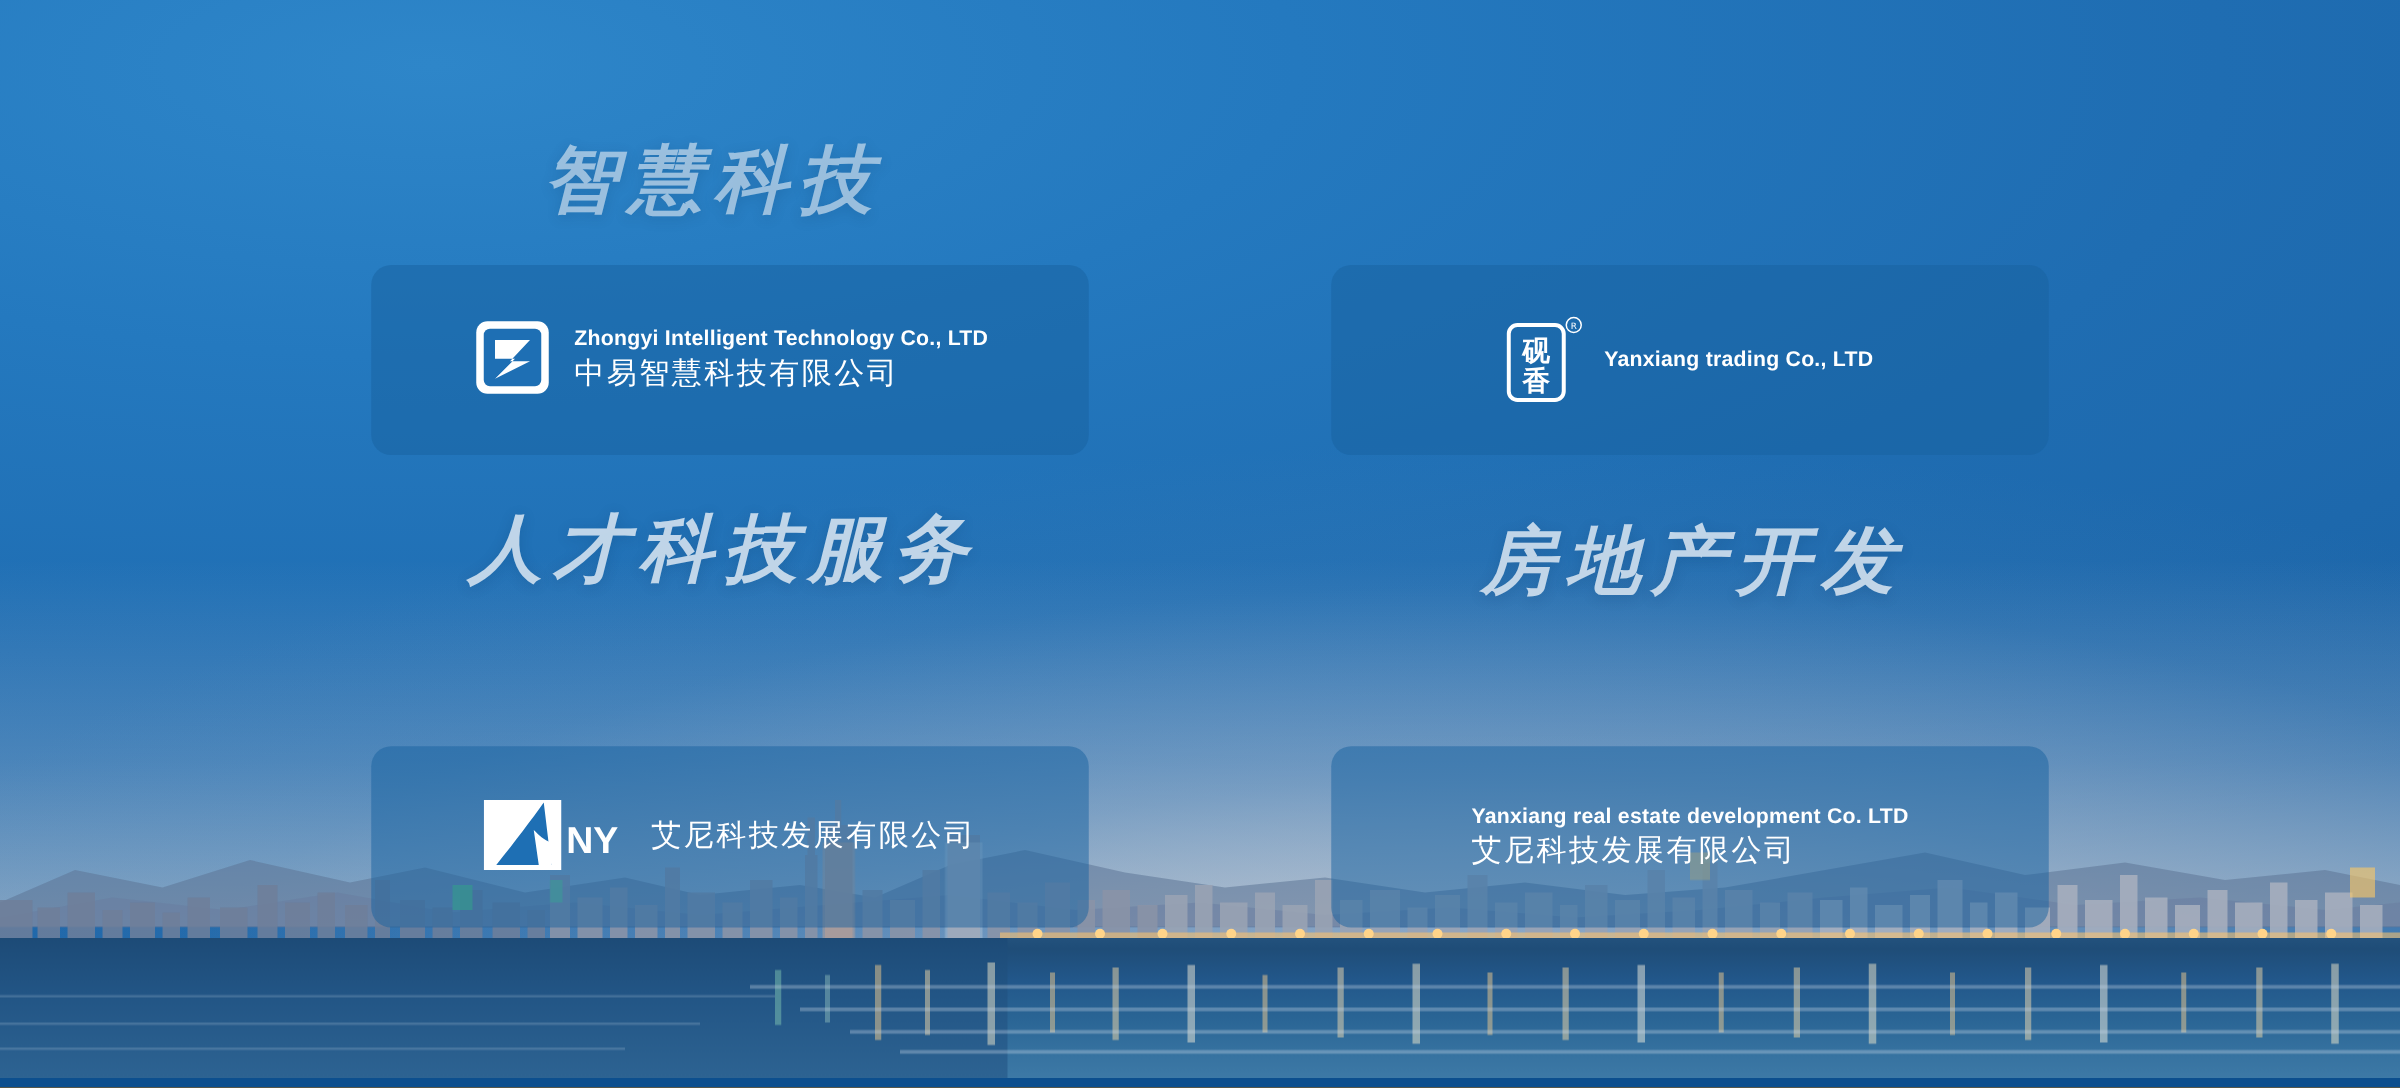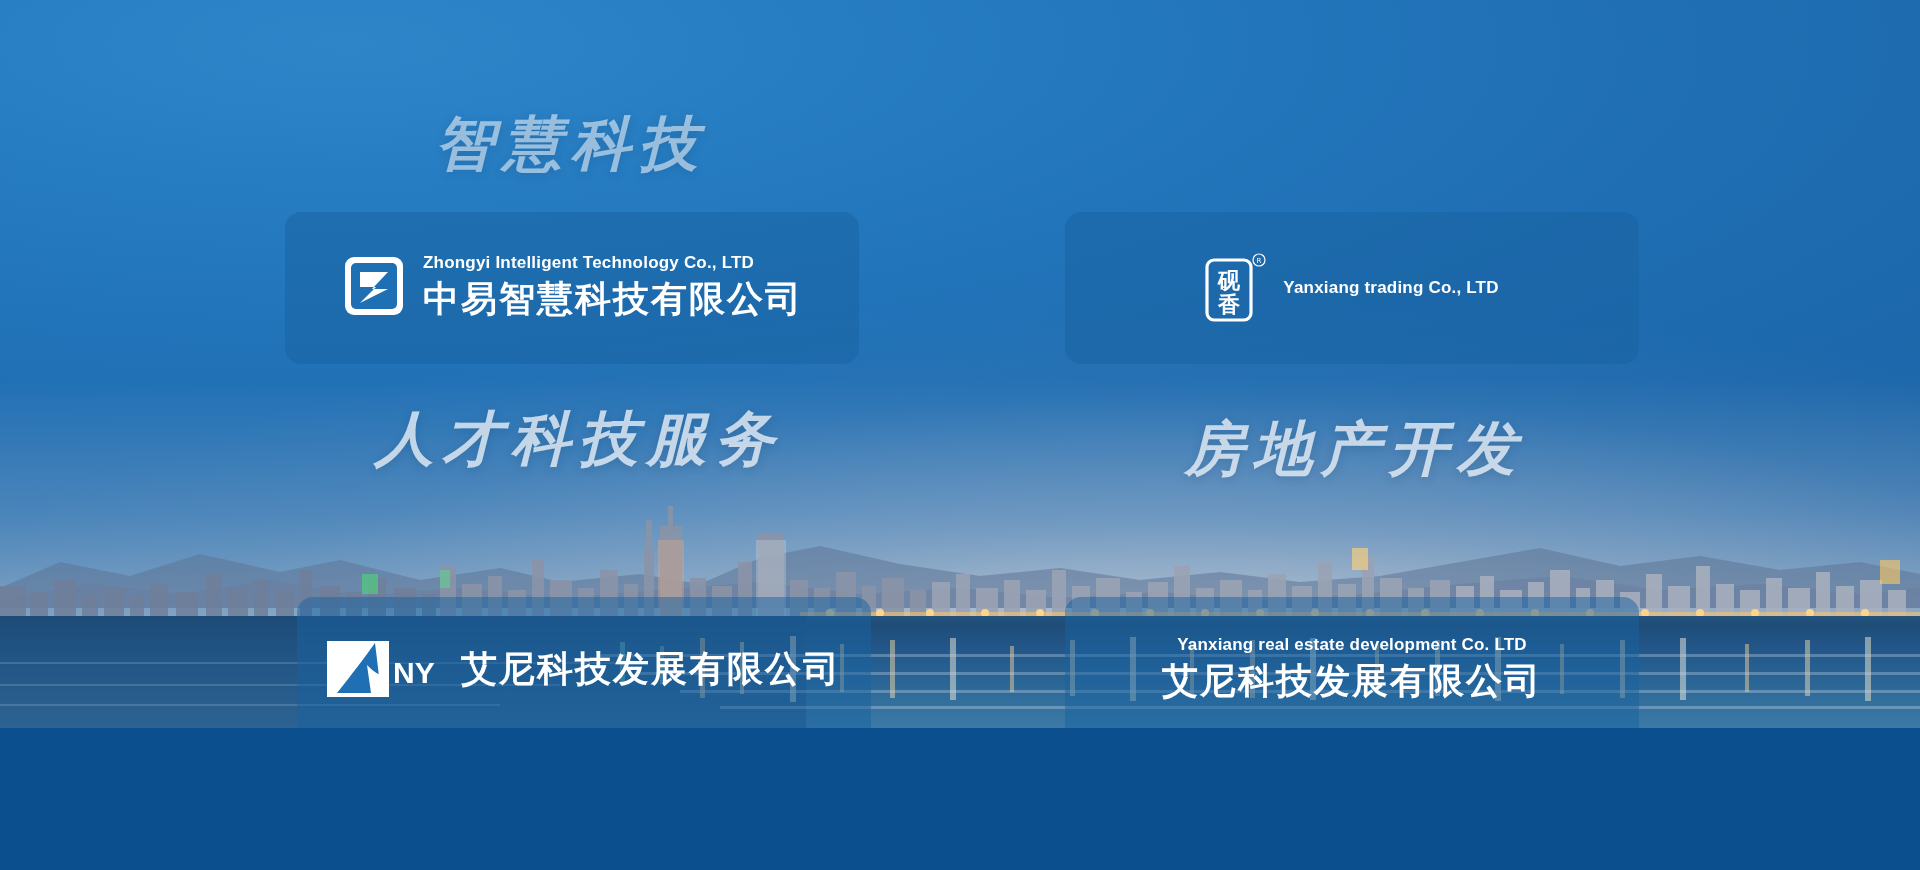--- a/index.html
+++ b/index.html
@@ -7,21 +7,21 @@
     padding: 0;
     background: #0c4f8e;
   }
   body {
     font-family: "Liberation Sans", "DejaVu Sans", sans-serif;
   }
 
   #stage {
     position: relative;
     width: 1920px;
-    height: 728px;
+    height: 862px;
     overflow: hidden;
     background: #a16207;
   }
 
   
   .bg-sky {
     position: absolute;
     inset: 0;
     background:
       radial-gradient(ellipse 120% 90% at 18% 6%, #2e86c9 0%, #2479bf 30%, #1f6db2 62%, #1b63a6 100%);
@@ -140,27 +140,27 @@
   .name-en {
     color: #ffffff;
     font-size: 17px;
     font-weight: 700;
     letter-spacing: 0.2px;
     line-height: 1.35;
     white-space: nowrap;
   }
   .name-cn {
     color: #ffffff;
-    font-size: 36px;
-    font-weight: 700;
+    font-size: 24px;
+    font-weight: 400;
     letter-spacing: 2px;
     line-height: 1.35;
     white-space: nowrap;
   }
-  .names.centered { align-items: center; text-align: center; }
+  .names.centered { align-items: flex-start; text-align: center; }
 </style>
 </head>
 <body>
 
 <div id="stage">
 
   <div class="bg-sky"></div>
   <div class="bg-haze"></div>
   <div class="bg-haze2"></div>
 
@@ -339,21 +339,21 @@
       <g opacity="0.22" fill="#cfe0ee">
         <rect x="0" y="30" width="620" height="2"></rect>
         <rect x="0" y="52" width="560" height="2"></rect>
         <rect x="0" y="72" width="500" height="2"></rect>
       </g>
     </svg>
   </div>
 
   <div class="title" style="left:435px; top:105px;">智慧科技</div>
 
-  <div class="card" style="left:285px; top:212px; width:574px; height:152px;">
+  <div class="card" style="left:297px; top:212px; width:574px; height:152px;">
     <div class="card-inner">
       <span class="logo">
         <svg width="66" height="66" viewBox="0 0 66 66">
           <rect x="4" y="4" width="58" height="58" rx="9" fill="#ffffff"></rect>
           <rect x="10" y="10" width="46" height="46" rx="5" fill="#1e6fb4"></rect>
           <path d="M19 19 H47 L31 36 H47 L19 50 L35 34 H19 Z" fill="#ffffff"></path>
         </svg>
       </span>
       <span class="names">
         <span class="name-en">Zhongyi Intelligent Technology Co., LTD</span>

